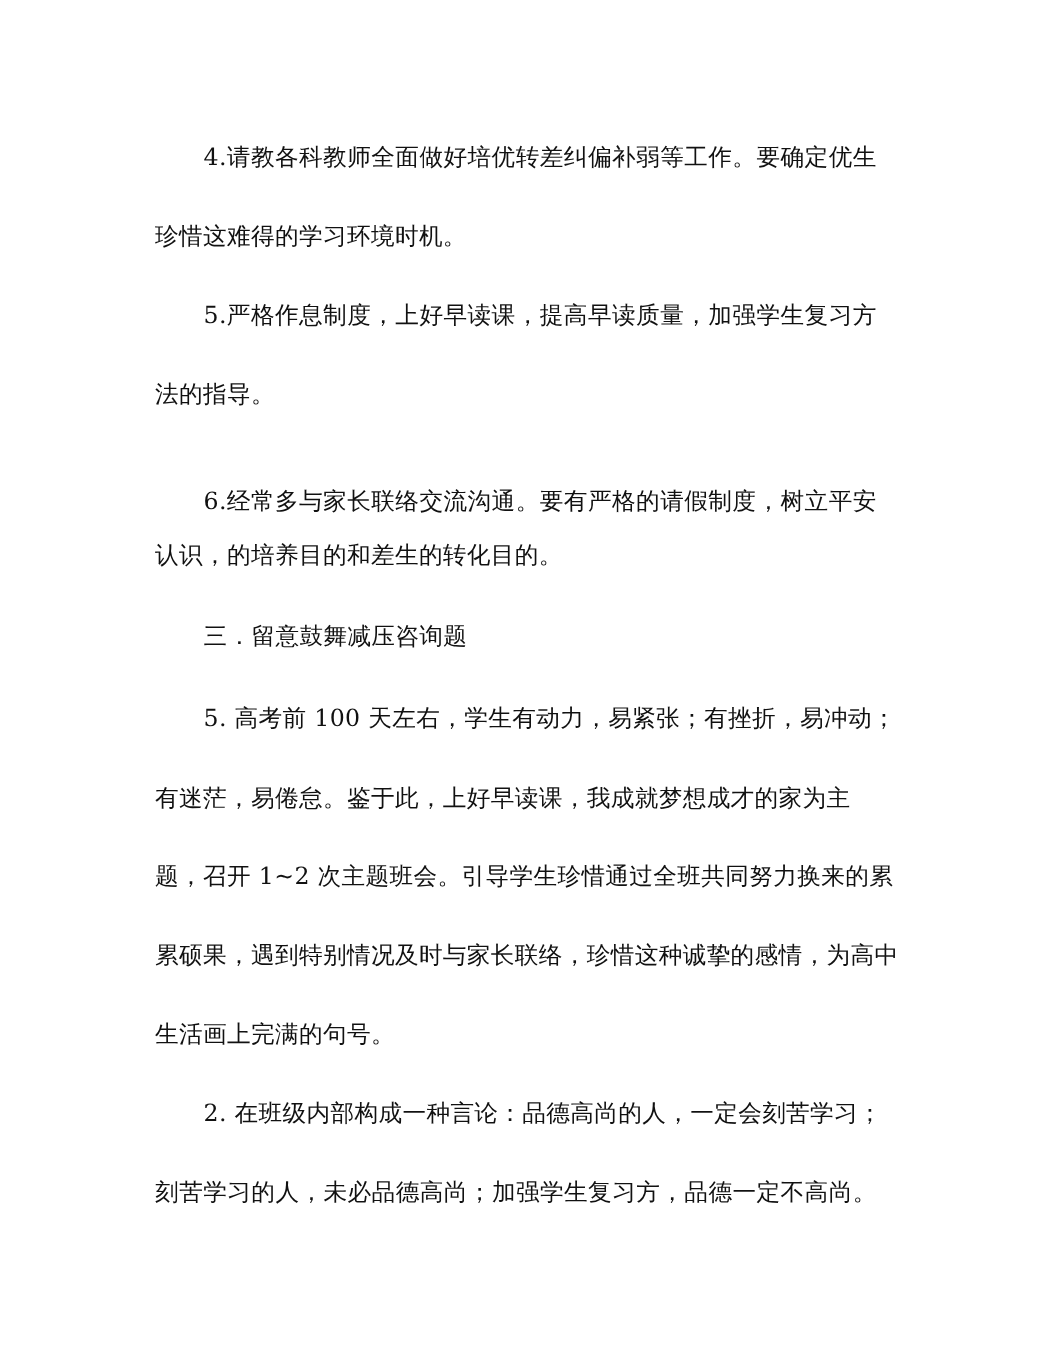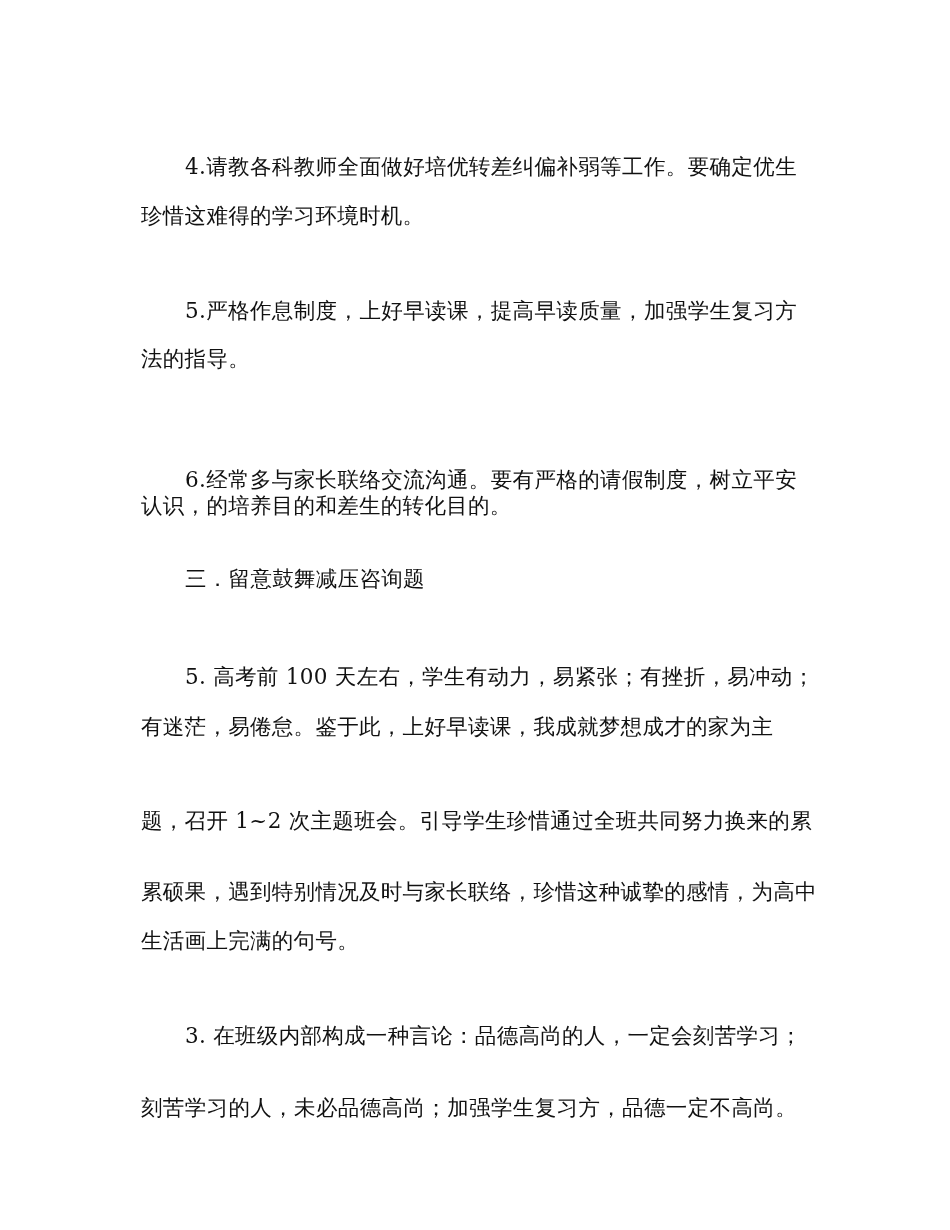--- a/index.html
+++ b/index.html
@@ -29,21 +29,20 @@
       line-height: 30px;
       letter-spacing: 0.3px;
     }
     .indent {
       left: 44px;
     }
     .justify {
       width: 656px;
       text-align: justify;
       text-align-last: justify;
-      margin-top: 23px;
     }
     .justify.indent {
       width: 612px;
     }
   </style>
 </head>
 <body>
 
 <div class="page">
   <div class="line indent justify" style="top:129px">4.请教各科教师全面做好培优转差纠偏补弱等工作。要确定优生</div>
@@ -56,15 +55,15 @@
   <div class="line" style="top:491px">认识，的培养目的和差生的转化目的。</div>
 
   <div class="line indent" style="top:564px">三．留意鼓舞减压咨询题</div>
 
   <div class="line indent justify" style="top:639px">5.  高考前 100 天左右，学生有动力，易紧张；有挫折，易冲动；</div>
   <div class="line" style="top:712px">有迷茫，易倦怠。鉴于此，上好早读课，我成就梦想成才的家为主</div>
   <div class="line justify" style="top:783px">题，召开 1~2 次主题班会。引导学生珍惜通过全班共同努力换来的累</div>
   <div class="line justify" style="top:854px">累硕果，遇到特别情况及时与家长联络，珍惜这种诚挚的感情，为高中</div>
   <div class="line" style="top:926px">生活画上完满的句号。</div>
 
-  <div class="line indent justify" style="top:998px">3.  在班级内部构成一种言论：品德高尚的人，一定会刻苦学习；</div>
+  <div class="line indent justify" style="top:998px">2.  在班级内部构成一种言论：品德高尚的人，一定会刻苦学习；</div>
   <div class="line justify" style="top:1070px">刻苦学习的人，未必品德高尚；加强学生复习方，品德一定不高尚。</div>
 </div>
 
 </body></html>

